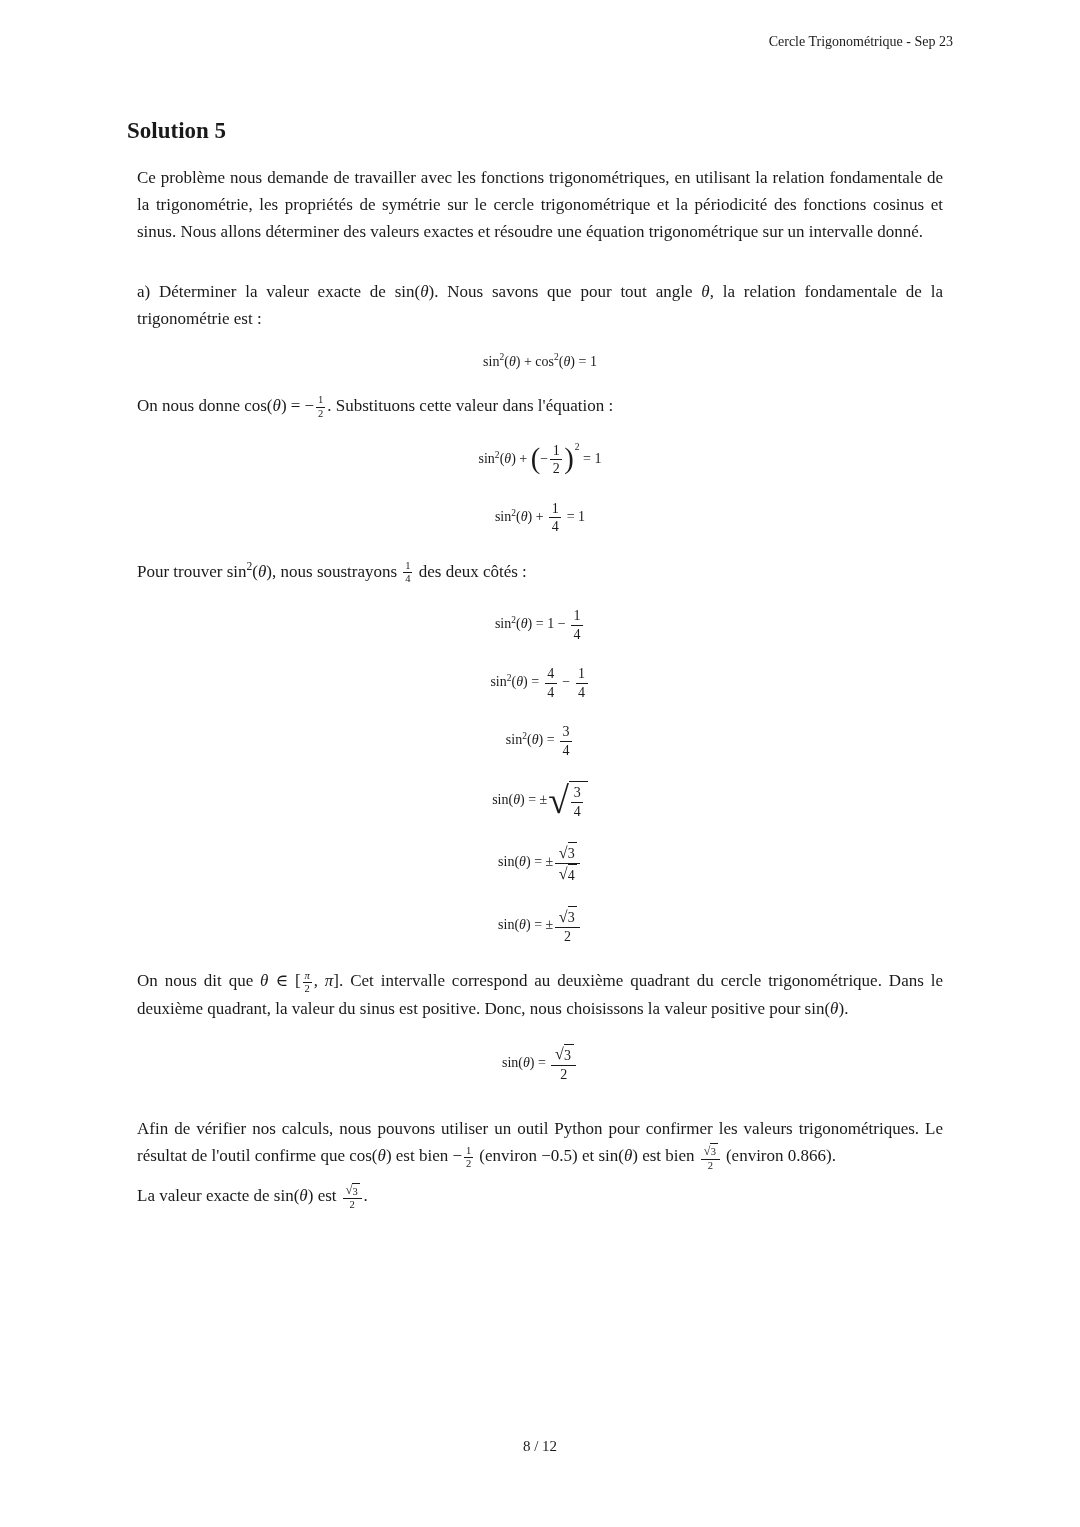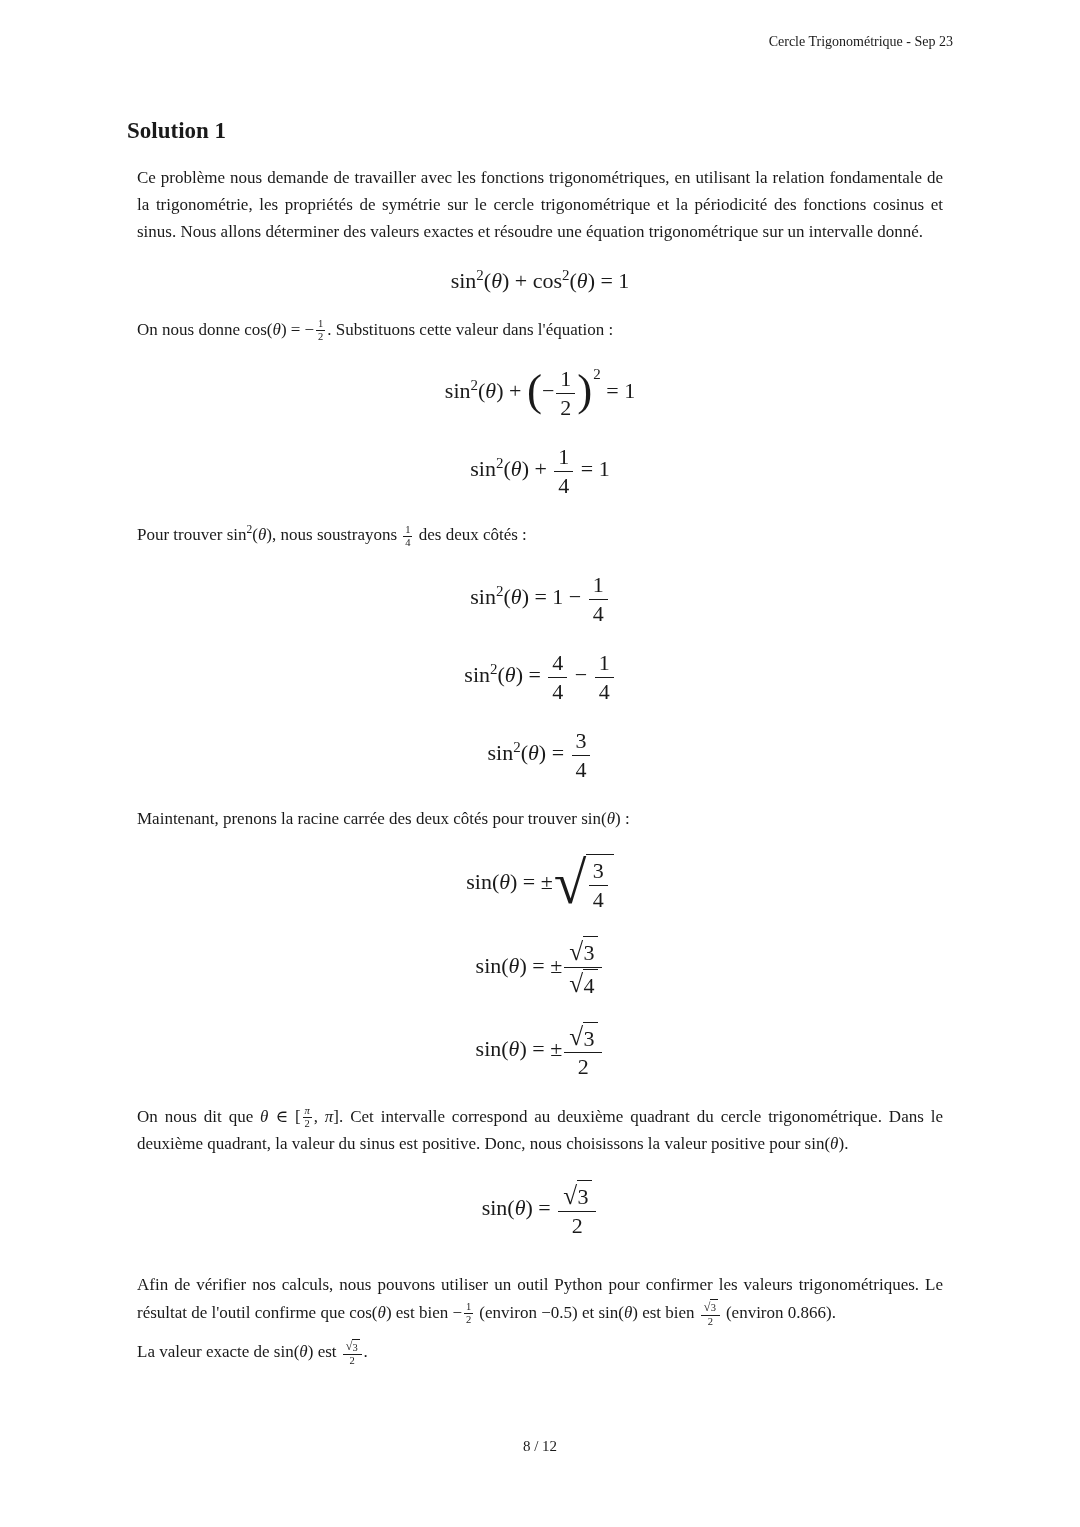--- a/index.html
+++ b/index.html
@@ -7,21 +7,21 @@
     width: 1080px; height: 1527px; background: #ffffff; position: relative;
     font-family: "Liberation Serif", "DejaVu Serif", serif; color: #1a1a1a;
     overflow: hidden; margin: 0 auto;
   }
   .header { position: absolute; top: 34px; left: 127px; right: 127px; text-align: right; font-size: 14px; }
   .content { position: absolute; top: 118px; left: 127px; right: 127px; }
   .title { font-size: 23px; font-weight: bold; margin: 0 0 20px 0; }
   .para { font-size: 17px; line-height: 1.6; text-align: justify; margin: 10px; }
   .space-lg { margin-top: 32px; }
   .space-sm { margin-top: 10px; }
-  .equation { font-size: 22px; text-align: center; margin: 22px 0; }
+  .equation { font-size: 14px; text-align: center; margin: 22px 0; }
   .footer { position: absolute; left: 0; right: 0; bottom: 72px; text-align: center; font-size: 15px; }
 
   
   .mi { font-style: italic; }
   .msup { font-size: 0.68em; vertical-align: super; line-height: 0; }
   .mbsup { font-size: 0.68em; vertical-align: super; position: relative; top: -0.75em; line-height: 0; margin-left: 1px; }
   .mbig { font-size: 2.05em; vertical-align: middle; line-height: 1; position: relative; top: -0.05em; font-weight: 300; }
   .mfrac { display: inline-block; vertical-align: middle; text-align: center; margin: 0 2px; }
   .mnum, .mden { display: block; line-height: 1.25; padding: 0 0.18em; }
   .mden { border-top: 1.3px solid currentColor; }
@@ -35,42 +35,42 @@
 </head>
 <body>
 
 <div class="page">
 
   <div class="header">
     <span>Cercle Trigonométrique - Sep 23</span>
   </div>
 
   <div class="content">
-    <h1 class="title">Solution 1</h1>
+    <h1 class="title">Solution 5</h1>
 
     <p class="para">Ce problème nous demande de travailler avec les fonctions trigonométriques, en utilisant la relation fondamentale de la trigonométrie, les propriétés de symétrie sur le cercle trigonométrique et la périodicité des fonctions cosinus et sinus. Nous allons déterminer des valeurs exactes et résoudre une équation trigonométrique sur un intervalle donné.</p>
 
+    <p class="para space-lg">a) Déterminer la valeur exacte de sin(<span class="mi">θ</span>). Nous savons que pour tout angle <span class="mi">θ</span>, la relation fondamentale de la trigonométrie est :</p>
 
     <div class="equation">sin<sup class="msup">2</sup>(<span class="mi">θ</span>) + cos<sup class="msup">2</sup>(<span class="mi">θ</span>) = 1</div>
 
     <p class="para">On nous donne cos(<span class="mi">θ</span>) = −<span class="mfrac"><span class="mnum">1</span><span class="mden">2</span></span>. Substituons cette valeur dans l'équation :</p>
 
     <div class="equation">sin<sup class="msup">2</sup>(<span class="mi">θ</span>) + <span class="mbig">(</span>−<span class="mfrac"><span class="mnum">1</span><span class="mden">2</span></span><span class="mbig">)</span><sup class="mbsup">2</sup> = 1</div>
 
     <div class="equation">sin<sup class="msup">2</sup>(<span class="mi">θ</span>) + <span class="mfrac"><span class="mnum">1</span><span class="mden">4</span></span> = 1</div>
 
     <p class="para">Pour trouver sin<sup class="msup">2</sup>(<span class="mi">θ</span>), nous soustrayons <span class="mfrac"><span class="mnum">1</span><span class="mden">4</span></span> des deux côtés :</p>
 
     <div class="equation">sin<sup class="msup">2</sup>(<span class="mi">θ</span>) = 1 − <span class="mfrac"><span class="mnum">1</span><span class="mden">4</span></span></div>
 
     <div class="equation">sin<sup class="msup">2</sup>(<span class="mi">θ</span>) = <span class="mfrac"><span class="mnum">4</span><span class="mden">4</span></span> − <span class="mfrac"><span class="mnum">1</span><span class="mden">4</span></span></div>
 
     <div class="equation">sin<sup class="msup">2</sup>(<span class="mi">θ</span>) = <span class="mfrac"><span class="mnum">3</span><span class="mden">4</span></span></div>
 
-    <p class="para">Maintenant, prenons la racine carrée des deux côtés pour trouver sin(<span class="mi">θ</span>) :</p>
 
     <div class="equation">sin(<span class="mi">θ</span>) = ±<span class="msqrt tall">
           <span class="mrad">√</span>
           <span class="mradicand"><span class="mfrac"><span class="mnum">3</span><span class="mden">4</span></span></span>
         </span></div>
 
     <div class="equation">sin(<span class="mi">θ</span>) = ±<span class="mfrac"><span class="mnum"><span class="msqrt">
               <span class="mrad">√</span>
               <span class="mradicand">3</span>
             </span></span><span class="mden"><span class="msqrt">

